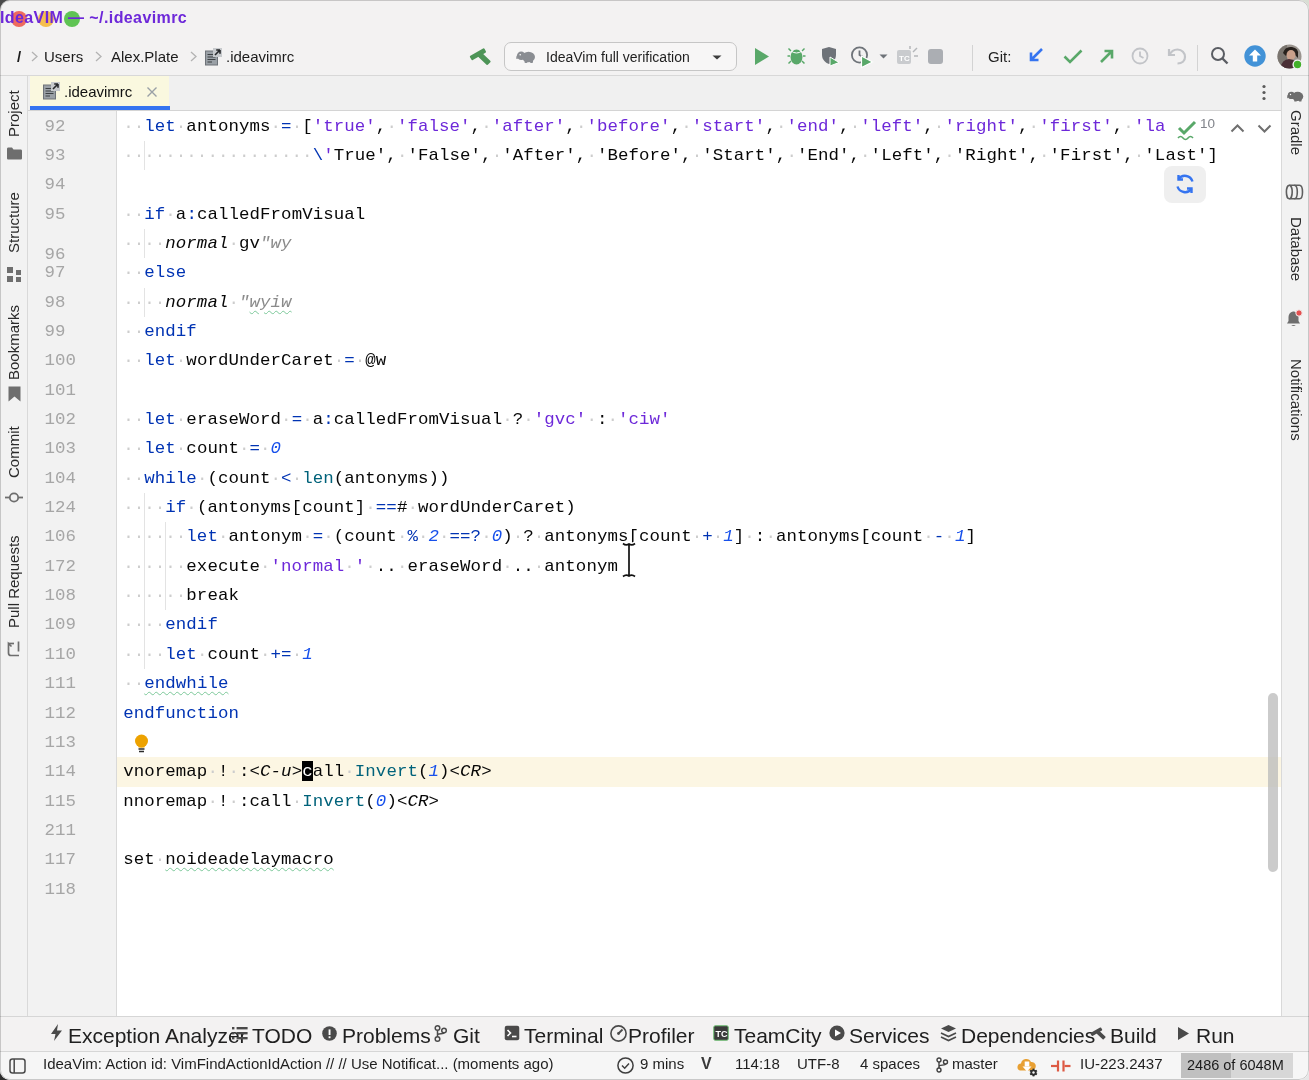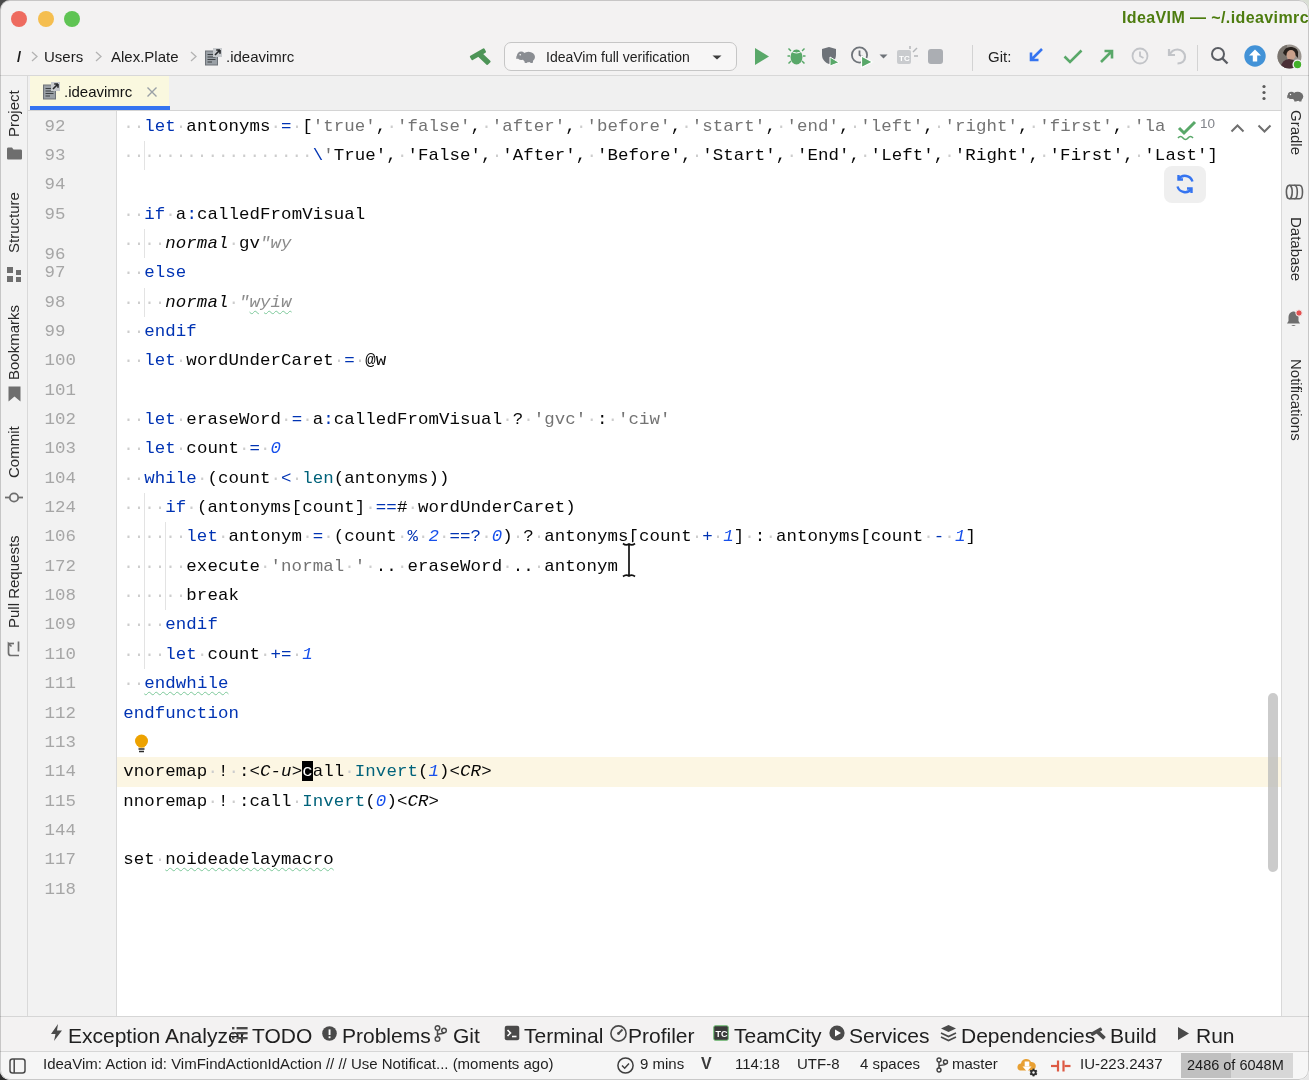--- a/index.html
+++ b/index.html
@@ -1,36 +1,36 @@
 <!DOCTYPE html>
 <html><head><meta charset="utf-8"><style>
 *{margin:0;padding:0;box-sizing:border-box}
 html,body{width:1309px;height:1080px;overflow:hidden;background:#4a4a4a;font-family:"Liberation Sans",sans-serif}
 #win{position:absolute;inset:0;border-radius:10px;overflow:hidden;background:#f3f2f2}
 .abs{position:absolute}
 #c-tr{position:absolute;right:0;top:0;width:14px;height:14px;background:#d9ded4;z-index:0}
 #c-bl{position:absolute;left:0;bottom:0;width:14px;height:14px;background:#2e2e2e;z-index:0}
 #c-br{position:absolute;right:0;bottom:0;width:14px;height:14px;background:#e6e6e6;z-index:0}
 .tl{position:absolute;top:11px;width:16px;height:16px;border-radius:50%}
-#ttl{position:absolute;top:9px;width:100%;text-align:right;font-weight:bold;font-size:16px;letter-spacing:0.4px;color:#4d7c0f}
+#ttl{position:absolute;top:9px;width:100%;text-align:left;font-weight:bold;font-size:16px;letter-spacing:0.4px;color:#6d28d9}
 #nav{position:absolute;left:0;top:38px;width:100%;height:38px;background:#f3f2f2;border-bottom:1px solid #d8d8d8}
 .bc{position:absolute;top:48px;font-size:15px;color:#1c1c1c}
 .sep{position:absolute;width:1px;background:#d3d3d3}
 #tabbar{position:absolute;left:28px;top:76px;width:1253px;height:35px;background:#f0f0f0;border-bottom:1px solid #d4d4d4}
 #tab{position:absolute;left:30px;top:76px;width:139px;height:31px;background:#faf8df}
 #tabul{position:absolute;left:30px;top:106px;width:140px;height:4px;background:#3574f0}
 #lstripe{position:absolute;left:0;top:76px;width:28px;height:940px;background:#f2f2f2;border-right:1px solid #d9d9d9}
 #rstripe{position:absolute;left:1281px;top:76px;width:28px;height:940px;background:#f2f2f2;border-left:1px solid #d9d9d9}
 .vlbl-l{position:absolute;writing-mode:vertical-rl;transform:rotate(180deg);font-size:15px;color:#2b2b2b;left:5px;width:18px;text-align:center}
 .vlbl-r{position:absolute;writing-mode:vertical-rl;font-size:15px;color:#2b2b2b;left:1287px;width:18px;text-align:center}
 #gutter{position:absolute;left:28px;top:111px;width:89px;height:905px;background:#f2f2f2;border-right:1px solid #d9d9d9}
 #editor{position:absolute;left:117px;top:111px;width:1164px;height:905px;background:#fff}
 .ln{position:absolute;left:16.5px;height:29.35px;line-height:29.35px;font-family:"Liberation Mono",monospace;font-size:17.42px;color:#a6a6a6;white-space:pre;letter-spacing:0.08px}
 .cl{position:absolute;left:6.200000000000003px;height:29.35px;line-height:29.35px;font-family:"Liberation Mono",monospace;font-size:17.42px;color:#070707;white-space:pre;letter-spacing:0.08px}
-.kw{color:#0033B3}.st{color:#737373}.nu{color:#1750EB;font-style:italic}.fn{color:#00627A}
+.kw{color:#0033B3}.st{color:#6d28d9}.nu{color:#1750EB;font-style:italic}.fn{color:#00627A}
 .gi{color:#8A8A8A;font-style:italic}
 .giw{color:#8A8A8A;font-style:italic;text-decoration:underline wavy #7CC89A 1px;text-underline-offset:3px}
 .it{font-style:italic}
 .ws{color:#CDCDCD;font-style:normal;text-decoration:none}
 .kww{color:#0033B3;text-decoration:underline wavy #7CC89A 1px;text-underline-offset:3px}
 .dfw{text-decoration:underline wavy #7CC89A 1px;text-underline-offset:3px}
 .cur{background:#000;color:#fff}
 .guide{position:absolute;width:1px;background:#e3e3e3}
 #hl114{position:absolute;left:0;top:646.2px;width:1164px;height:29.35px;background:#fcf6e3}
 #sbthumb{position:absolute;left:1150.5px;top:582px;width:10px;height:179px;background:#b9b9b9;border-radius:5px;opacity:.75}
@@ -271,21 +271,21 @@
 <div class="ln" style="top:411.40px">106</div>
 <div class="ln" style="top:440.75px">172</div>
 <div class="ln" style="top:470.10px">108</div>
 <div class="ln" style="top:499.45px">109</div>
 <div class="ln" style="top:528.80px">110</div>
 <div class="ln" style="top:558.15px">111</div>
 <div class="ln" style="top:587.50px">112</div>
 <div class="ln" style="top:616.85px">113</div>
 <div class="ln" style="top:646.20px">114</div>
 <div class="ln" style="top:675.55px">115</div>
-<div class="ln" style="top:704.90px">144</div>
+<div class="ln" style="top:704.90px">211</div>
 <div class="ln" style="top:734.25px">117</div>
 <div class="ln" style="top:763.60px">118</div>
     </div>
 <div id="editor">
 <div id="hl114"></div>
 <div class="guide" style="left:27.1px;top:29.8px;height:29.3px"></div>
 <div class="guide" style="left:27.1px;top:117.9px;height:29.3px"></div>
 <div class="guide" style="left:27.1px;top:176.6px;height:29.4px"></div>
 <div class="guide" style="left:27.1px;top:382.1px;height:176.1px"></div>
 <div class="guide" style="left:48.0px;top:411.4px;height:88.0px"></div>

